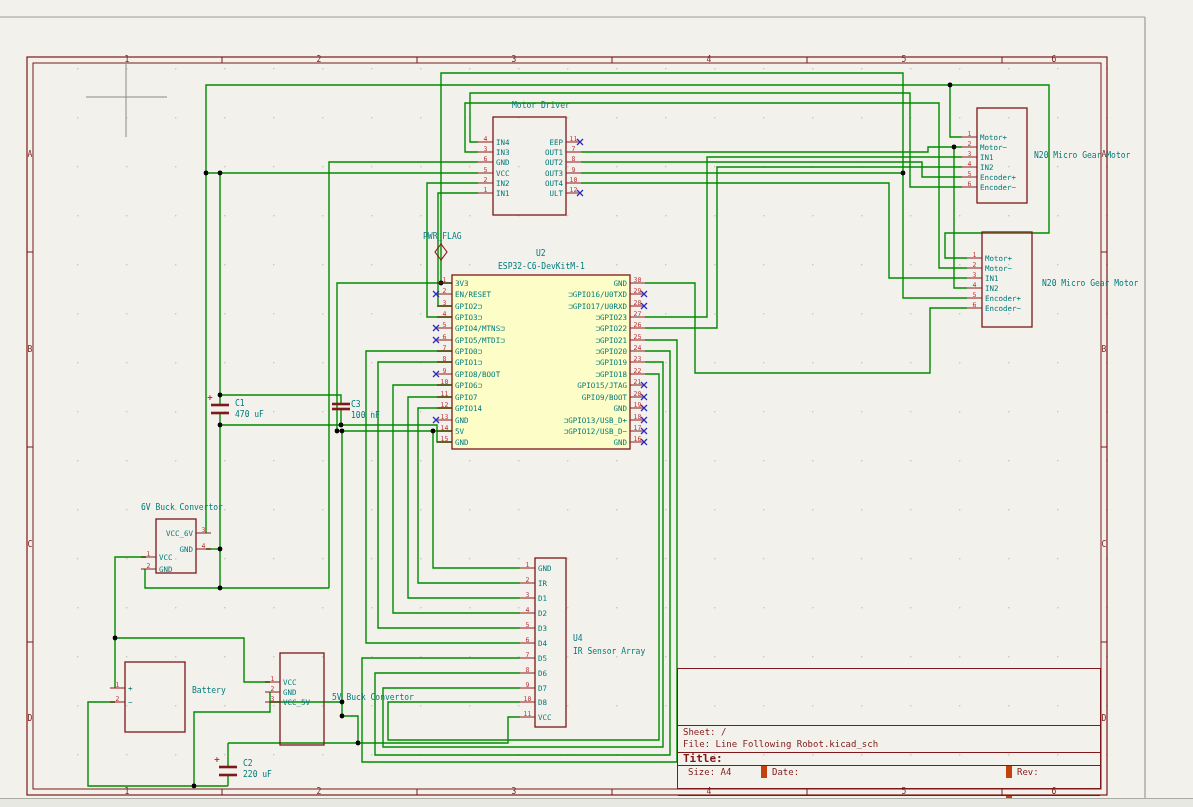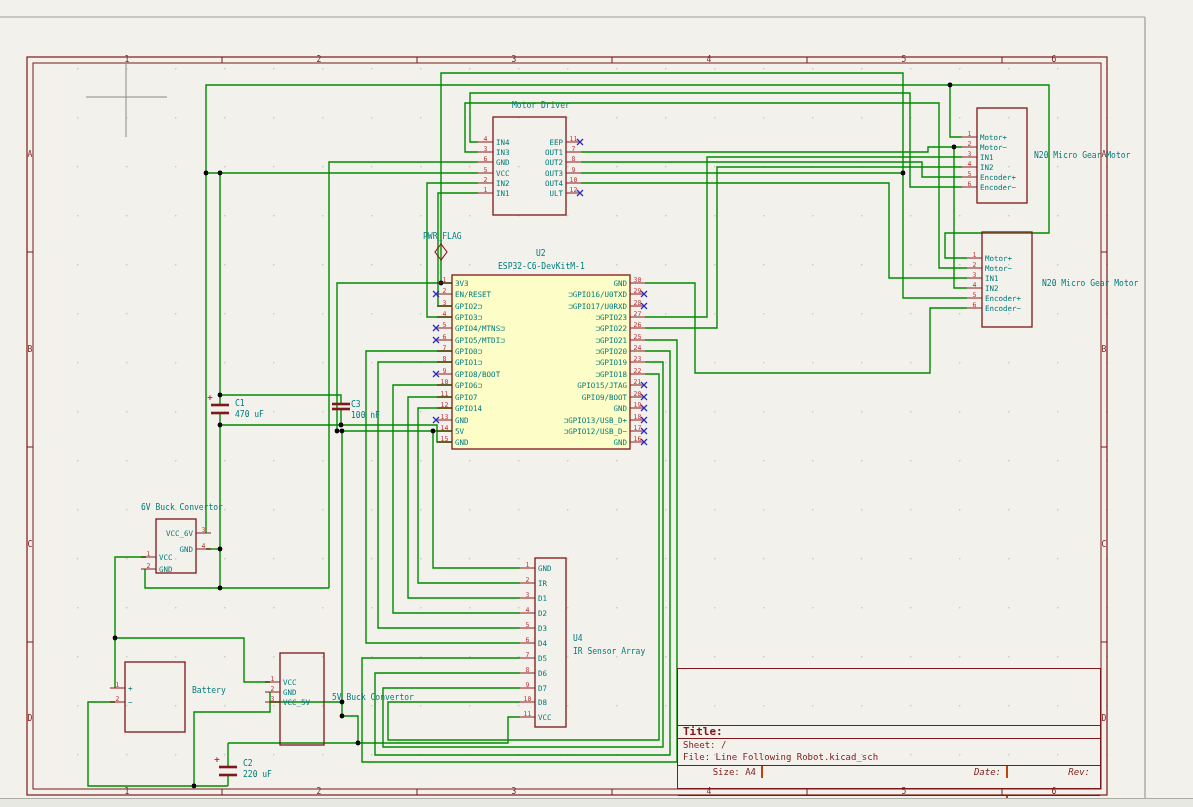--- a/index.html
+++ b/index.html
@@ -4,25 +4,25 @@
 <style>
   html,body{margin:0;padding:0;}
   body{width:1193px;height:807px;position:relative;font-family:"DejaVu Sans Mono",monospace;background:#F2F1EB;overflow:hidden;}
   #schematic{position:absolute;left:0;top:0;}
   
   #titleblock{position:absolute;left:677px;top:668px;width:424px;height:121px;border:1px solid #7F1818;box-sizing:border-box;color:#7F1818;font-size:9px;line-height:12px;background:transparent;}
   #titleblock .row{box-sizing:border-box;border-top:1px solid #7F1818;padding:0 5px;white-space:nowrap;overflow:hidden;}
   #tb-spacer{height:56px;border-top:none !important;}
   #tb-sheetfile{height:27px;padding-top:1px;}
   #tb-title-row{height:13px;font-weight:bold;font-size:11px;line-height:12px;}
-  #tb-size-row,#tb-app-row{display:flex;padding:0;text-align:right;}
+  #tb-size-row,#tb-app-row{display:flex;padding:0;}
   #tb-size-row{height:13px;}
   #tb-app-row{height:12px;margin-top:17px;}
   #tb-size-row>div,#tb-app-row>div{box-sizing:border-box;padding:0 5px;height:100%;}
-  .cell-r{border-left:2px solid #c2410c;font-style:italic;}
+  .cell-r{border-left:6px solid #c2410c;}
   #bottom-strip{position:absolute;left:0;top:798px;width:1193px;height:9px;background:#E8E8E3;border-top:1px solid #ACACA6;}
 </style>
 </head>
 <body>
 
 <svg id="schematic" width="1193" height="807">
     <rect x="0" y="0" width="1193" height="807" fill="#F2F1EB"></rect>
     <line x1="0" y1="17" x2="1145" y2="17" stroke="#9B9B96" stroke-width="1.2"></line>
     <line x1="1145" y1="17" x2="1145" y2="798" stroke="#9B9B96" stroke-width="1.2"></line>
     <g>
@@ -761,25 +761,25 @@
     <text x="573" y="654" fill="#007B7B" font-size="8" font-family="DejaVu Sans Mono, monospace" text-anchor="start" font-weight="normal">IR Sensor Array</text>
     <text x="1034" y="158" fill="#007B7B" font-size="8" font-family="DejaVu Sans Mono, monospace" text-anchor="start" font-weight="normal">N20 Micro Gear Motor</text>
     <text x="1042" y="286" fill="#007B7B" font-size="8" font-family="DejaVu Sans Mono, monospace" text-anchor="start" font-weight="normal">N20 Micro Gear Motor</text>
     <text x="141" y="510" fill="#007B7B" font-size="8" font-family="DejaVu Sans Mono, monospace" text-anchor="start" font-weight="normal">6V Buck Convertor</text>
     <text x="332" y="700" fill="#007B7B" font-size="8" font-family="DejaVu Sans Mono, monospace" text-anchor="start" font-weight="normal">5V Buck Convertor</text>
     <text x="192" y="693" fill="#007B7B" font-size="8" font-family="DejaVu Sans Mono, monospace" text-anchor="start" font-weight="normal">Battery</text>
   </svg>
 
 <div id="titleblock">
   <div class="row" id="tb-spacer"></div>
-  <div class="row" id="tb-title-row">Title:</div>
   <div class="row" id="tb-sheetfile">
     <div>Sheet: /</div>
     <div>File: Line Following Robot.kicad_sch</div>
   </div>
+  <div class="row" id="tb-title-row">Title:</div>
   <div class="row" id="tb-size-row">
     <div style="width:78px">Size: A4</div>
     <div class="cell-r" style="width:245px">Date:</div>
     <div class="cell-r" style="flex:1">Rev:</div>
   </div>
   <div class="row" id="tb-app-row">
     <div style="width:323px">KiCad E.D.A. 9.0.5</div>
     <div class="cell-r" style="flex:1">Id: 1/3</div>
   </div>
 </div>

